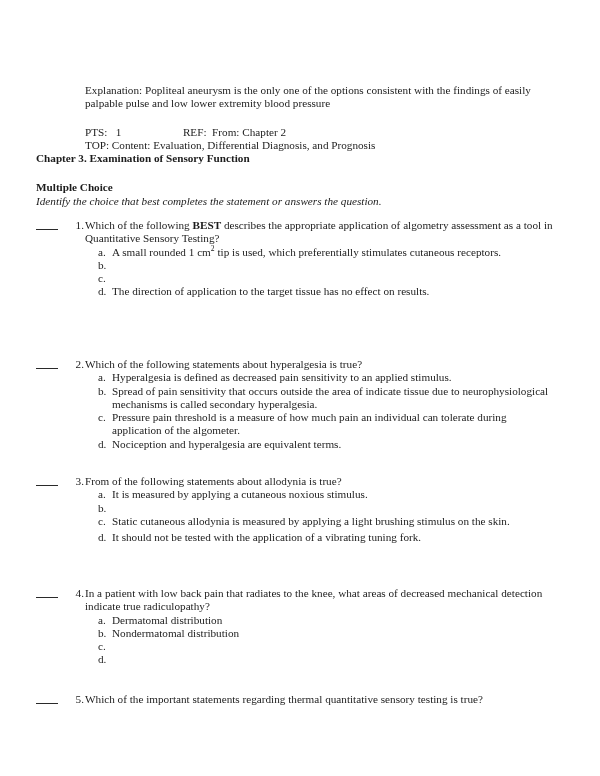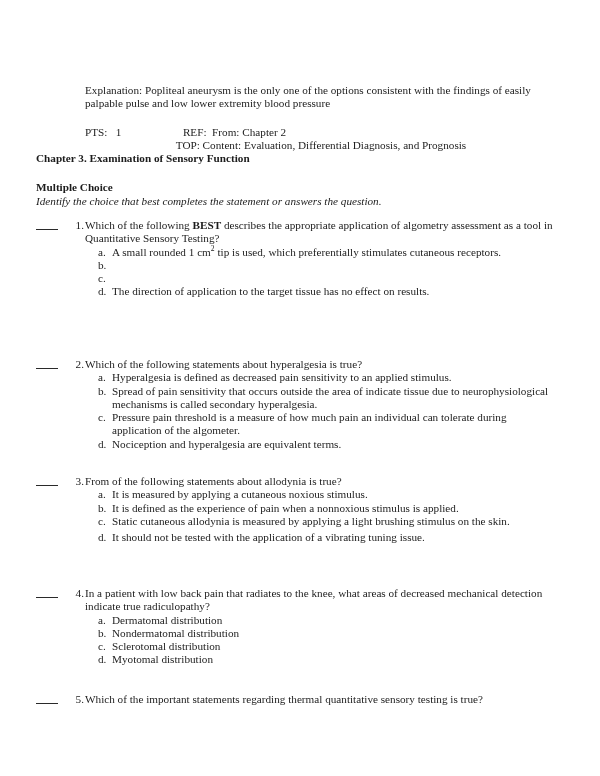--- a/index.html
+++ b/index.html
@@ -44,21 +44,20 @@
   .pts-line {
     left: 85px;
     top: 110px;
     width: 472px;
     white-space: pre;
   }
   .top-line {
     left: 85px;
     top: 123px;
     width: 472px;
-    text-align: center;
   }
 
   
   .chapter-heading {
     left: 36px;
     top: 136px;
     width: 520px;
   }
 
   
@@ -204,29 +203,28 @@
       <span class="q-num">3.</span>
       <span class="q-text">From of the following statements about allodynia is true?</span>
     </div>
     <ul class="opts">
       <li class="opt">
         <span class="opt-letter">a.</span>
         <span class="opt-text">It is measured by applying a cutaneous noxious stimulus.</span>
       </li>
       <li class="opt">
         <span class="opt-letter">b.</span>
-        <span class="opt-text">It is defined as the experience of pain when a nonnoxious stimulus is applied.</span>
       </li>
       <li class="opt">
         <span class="opt-letter">c.</span>
         <span class="opt-text">Static cutaneous allodynia is measured by applying a light brushing stimulus on the skin.</span>
       </li>
       <li class="opt opt-gap">
         <span class="opt-letter">d.</span>
-        <span class="opt-text">It should not be tested with the application of a vibrating tuning issue.</span>
+        <span class="opt-text">It should not be tested with the application of a vibrating tuning fork.</span>
       </li>
     </ul>
   </div>
 
   <div class="question" style="top:571px;">
     <div class="q-head">
       <span class="q-blank"></span>
       <span class="q-num">4.</span>
       <span class="q-text">In a patient with low back pain that radiates to the knee, what areas of decreased mechanical detection indicate true radiculopathy?</span>
     </div>
@@ -234,25 +232,23 @@
       <li class="opt">
         <span class="opt-letter">a.</span>
         <span class="opt-text">Dermatomal distribution</span>
       </li>
       <li class="opt">
         <span class="opt-letter">b.</span>
         <span class="opt-text">Nondermatomal distribution</span>
       </li>
       <li class="opt">
         <span class="opt-letter">c.</span>
-        <span class="opt-text">Sclerotomal distribution</span>
-      </li>
-      <li class="opt">
-        <span class="opt-letter">d.</span>
-        <span class="opt-text">Myotomal distribution</span>
+      </li>
+      <li class="opt">
+        <span class="opt-letter">d.</span>
       </li>
     </ul>
   </div>
 
   <div class="question" style="top:677px;">
     <div class="q-head">
       <span class="q-blank"></span>
       <span class="q-num">5.</span>
       <span class="q-text">Which of the important statements regarding thermal quantitative sensory testing is true?</span>
     </div>

